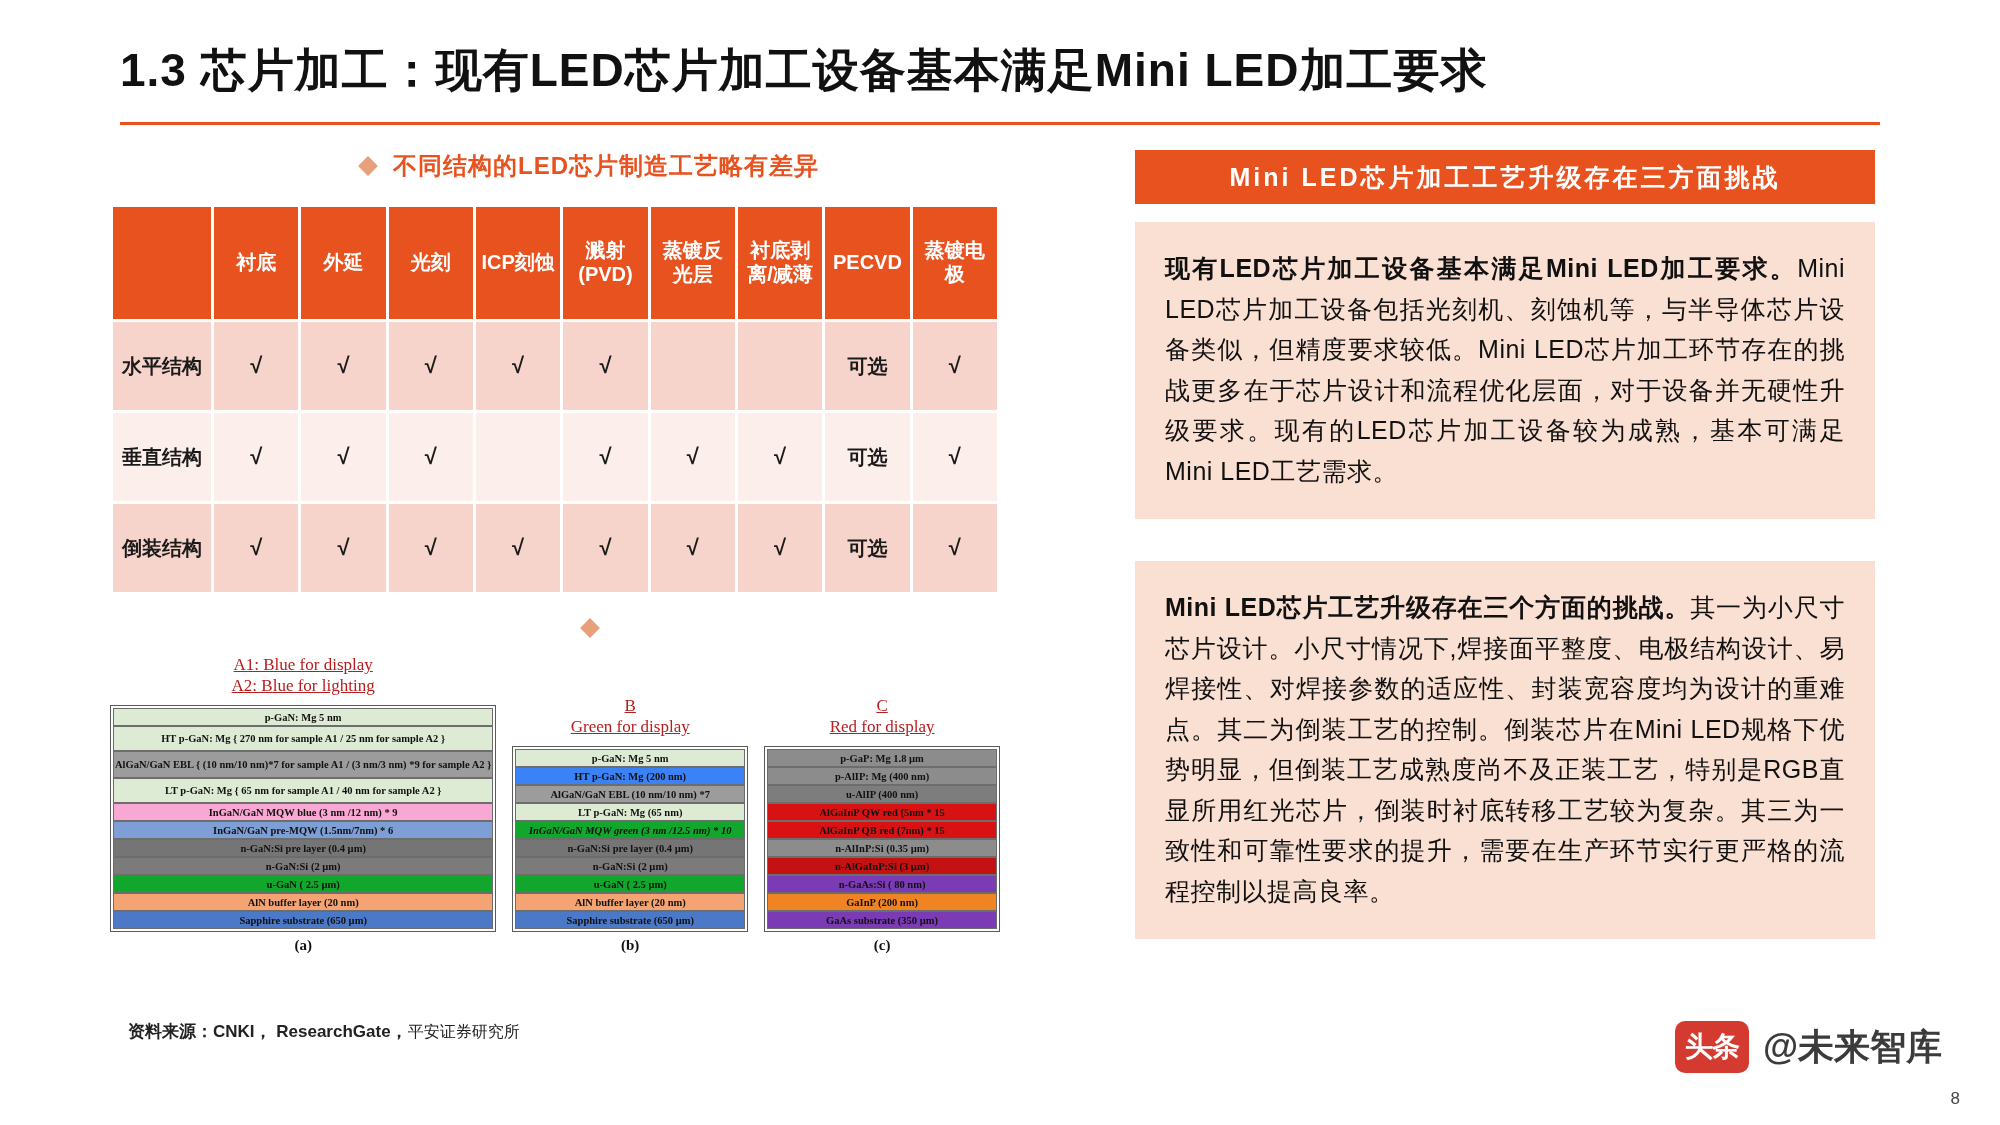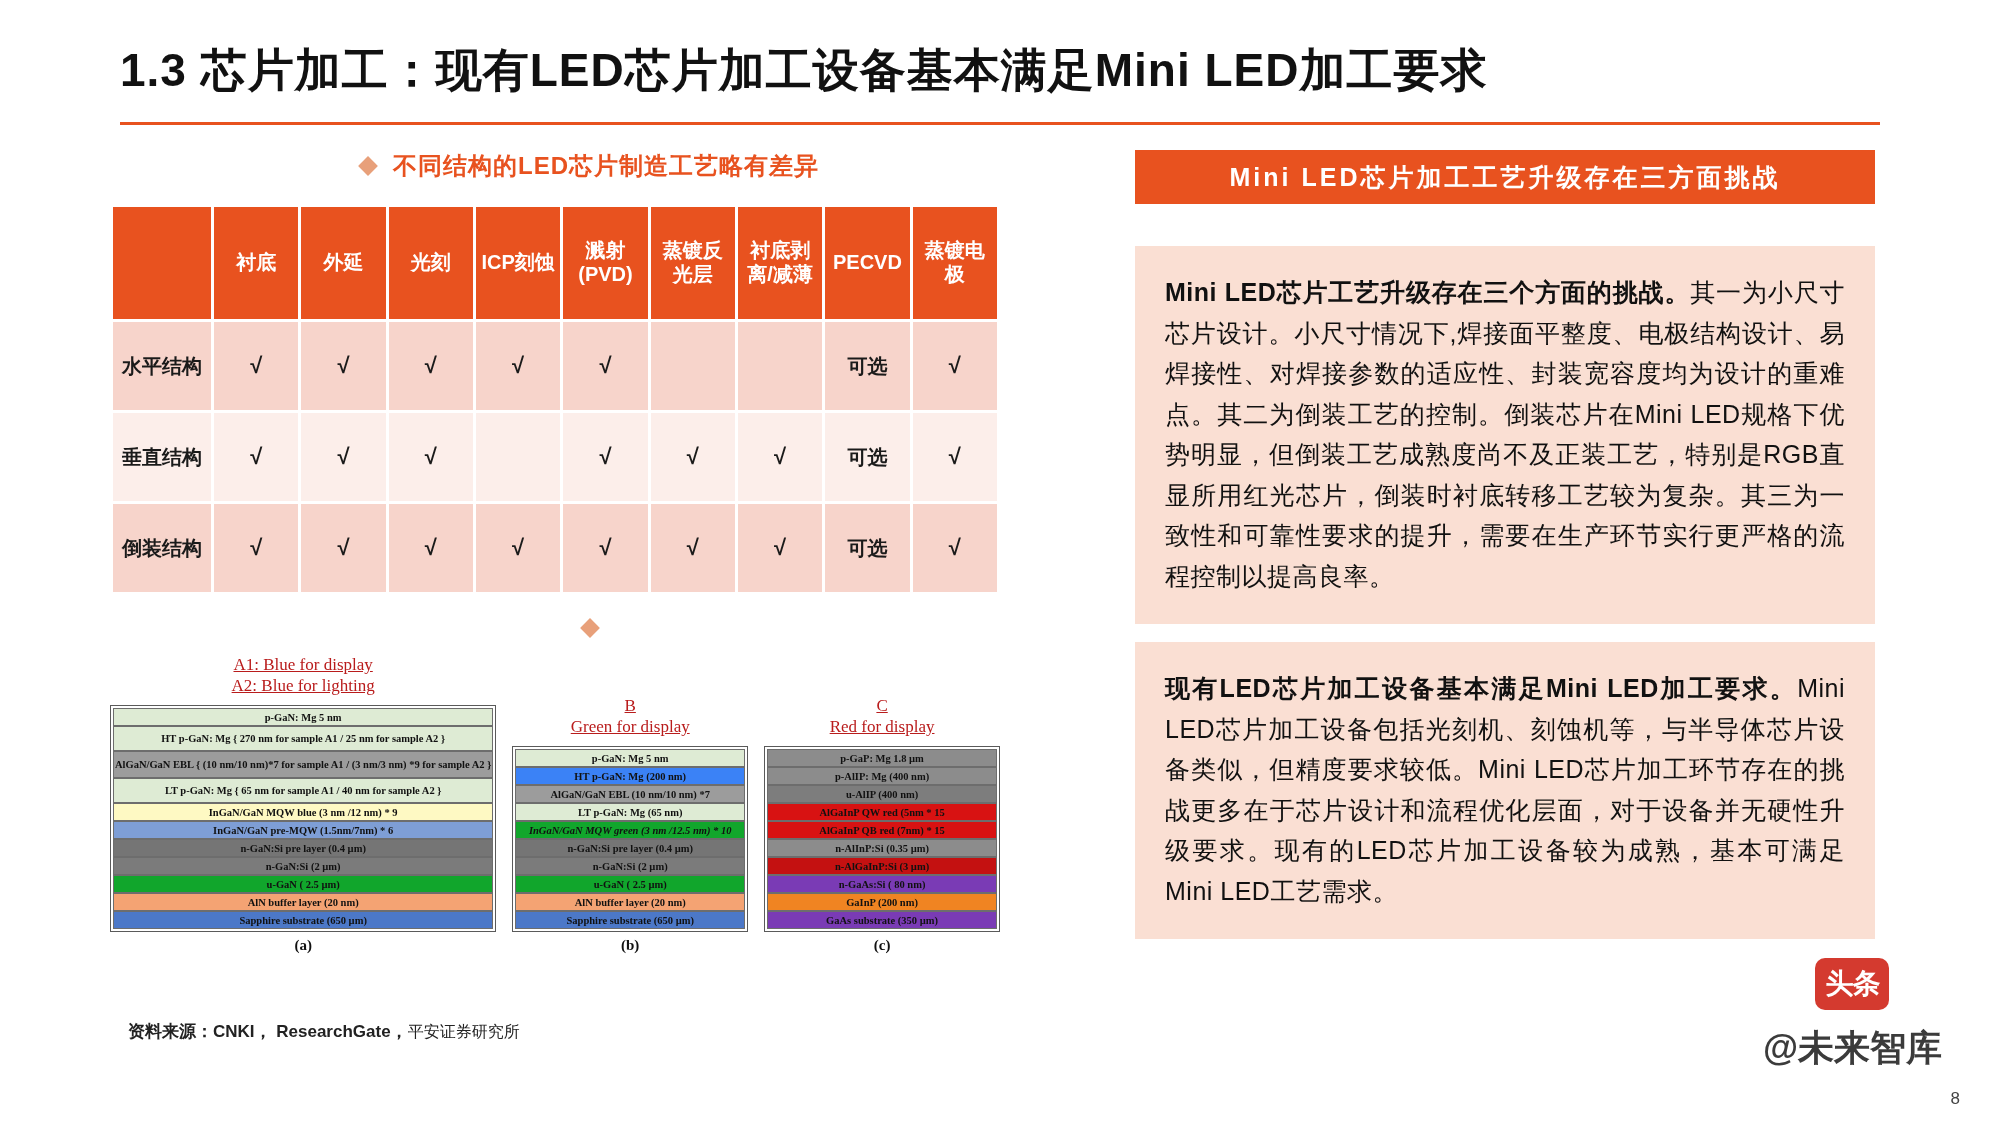--- a/index.html
+++ b/index.html
@@ -109,21 +109,21 @@
     font-size:25px;line-height:1.62;
     letter-spacing:0.5px;
     text-align:justify;
   }
   .rcard b{font-weight:bold;}
   .rcard.second{margin-top:42px;}
 
   
   .wm{
     position:absolute;right:58px;bottom:52px;
-    display:flex;align-items:center;gap:14px;flex-direction:column;
+    display:flex;align-items:center;gap:14px;
   }
   .wm-logo{
     width:74px;height:52px;border-radius:10px;
     background:#D43A2F;color:#fff;
     display:flex;align-items:center;justify-content:center;
     font-size:28px;font-weight:bold;letter-spacing:-1px;
   }
   .wm-text{font-size:36px;font-weight:bold;color:#3b3b3b;}
   .pagenum{
     position:absolute;right:40px;bottom:16px;
@@ -206,21 +206,21 @@
       <div class="stack">
         <div class="stack-cap">
           <div>A1: Blue for display</div>
           <div>A2: Blue for lighting</div>
         </div>
         <div class="stack-box">
           <div class="layer" style="background: rgb(222, 235, 212);">p-GaN: Mg 5 nm</div>
           <div class="layer tall" style="background: rgb(222, 235, 212);">HT p-GaN: Mg  { 270 nm for sample A1 / 25 nm for sample A2 }</div>
           <div class="layer tall2" style="background: rgb(156, 156, 156);">AlGaN/GaN EBL  { (10 nm/10 nm)*7 for sample A1 / (3 nm/3 nm) *9 for sample A2 }</div>
           <div class="layer tall" style="background: rgb(222, 235, 212);">LT p-GaN: Mg  { 65 nm for sample A1 / 40 nm for sample A2 }</div>
-          <div class="layer" style="background: #fef9c3;">InGaN/GaN MQW blue (3 nm /12 nm) * 9</div>
+          <div class="layer" style="background: #f9a8d4;">InGaN/GaN MQW blue (3 nm /12 nm) * 9</div>
           <div class="layer" style="background: rgb(126, 158, 214);">InGaN/GaN pre-MQW (1.5nm/7nm) * 6</div>
           <div class="layer" style="background: rgb(117, 117, 117);">n-GaN:Si  pre layer (0.4 µm)</div>
           <div class="layer" style="background: rgb(123, 123, 123);">n-GaN:Si (2 µm)</div>
           <div class="layer" style="background: rgb(17, 166, 44);">u-GaN ( 2.5 µm)</div>
           <div class="layer" style="background: rgb(244, 163, 115);">AlN buffer layer (20 nm)</div>
           <div class="layer" style="background: rgb(76, 120, 200);">Sapphire substrate (650 µm)</div>
         </div>
         <div class="stack-num">(a)</div>
       </div>
       <div class="stack">
@@ -265,26 +265,26 @@
 
 </div>
 
 <div class="source">
   <span>资料来源：CNKI， ResearchGate，</span><span class="inst">平安证券研究所</span>
 </div>
 
 <div class="right-col">
   <div class="rbar">Mini LED芯片加工工艺升级存在三方面挑战</div>
 
+  <div class="rcard">
+    <b>现有LED芯片加工设备基本满足Mini LED加工要求。</b><span>Mini LED芯片加工设备包括光刻机、刻蚀机等，与半导体芯片设备类似，但精度要求较低。Mini LED芯片加工环节存在的挑战更多在于芯片设计和流程优化层面，对于设备并无硬性升级要求。现有的LED芯片加工设备较为成熟，基本可满足Mini LED工艺需求。</span>
+  </div>
+
   <div class="rcard second">
     <b>Mini LED芯片工艺升级存在三个方面的挑战。</b><span>其一为小尺寸芯片设计。小尺寸情况下,焊接面平整度、电极结构设计、易焊接性、对焊接参数的适应性、封装宽容度均为设计的重难点。其二为倒装工艺的控制。倒装芯片在Mini LED规格下优势明显，但倒装工艺成熟度尚不及正装工艺，特别是RGB直显所用红光芯片，倒装时衬底转移工艺较为复杂。其三为一致性和可靠性要求的提升，需要在生产环节实行更严格的流程控制以提高良率。</span>
-  </div>
-
-  <div class="rcard">
-    <b>现有LED芯片加工设备基本满足Mini LED加工要求。</b><span>Mini LED芯片加工设备包括光刻机、刻蚀机等，与半导体芯片设备类似，但精度要求较低。Mini LED芯片加工环节存在的挑战更多在于芯片设计和流程优化层面，对于设备并无硬性升级要求。现有的LED芯片加工设备较为成熟，基本可满足Mini LED工艺需求。</span>
   </div>
 </div>
 
 <div class="wm">
   <div class="wm-logo">头条</div>
   <div class="wm-text">@未来智库</div>
 </div>
 
 <div class="pagenum">8</div>
 

